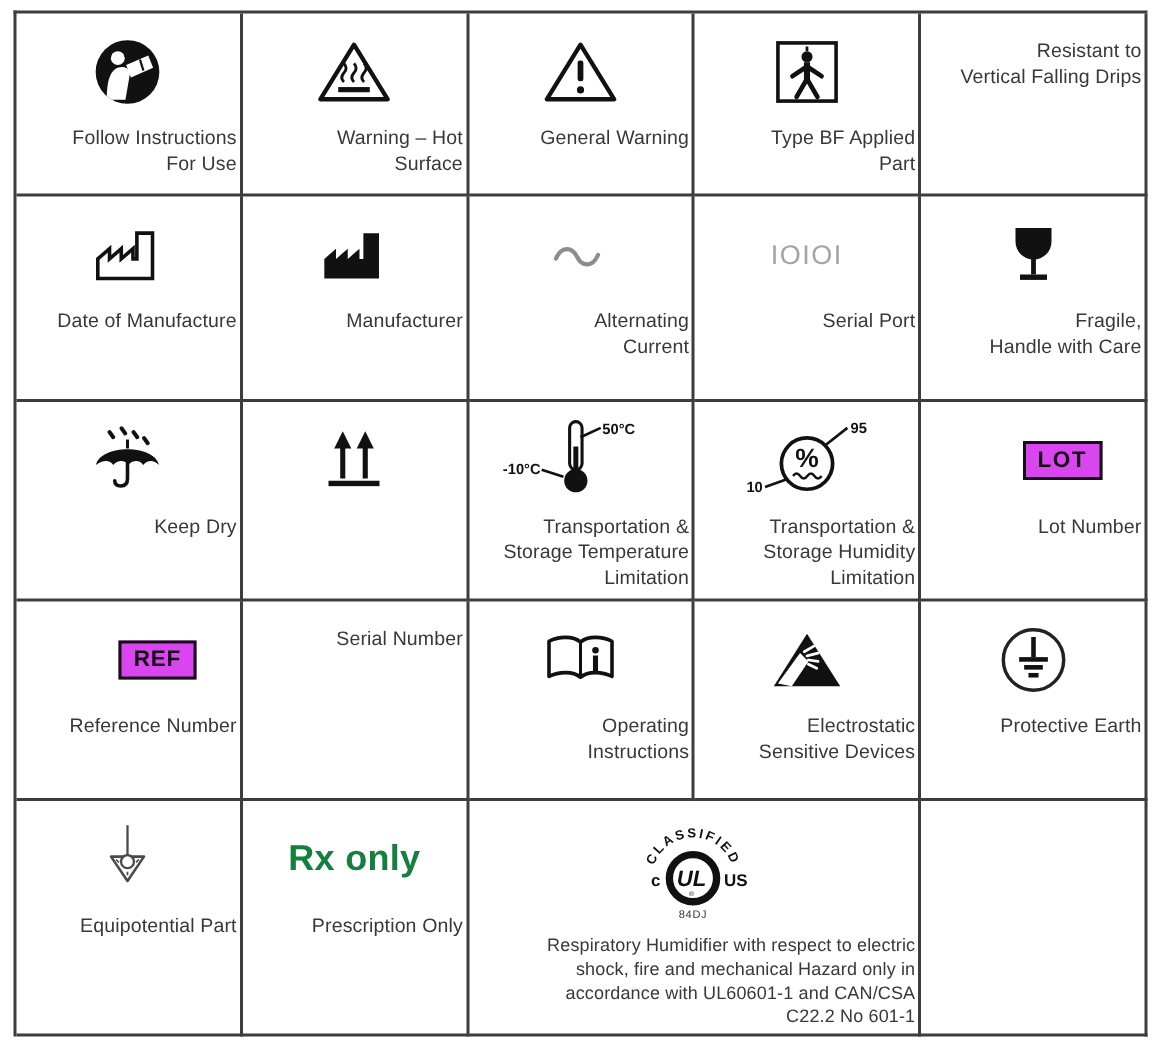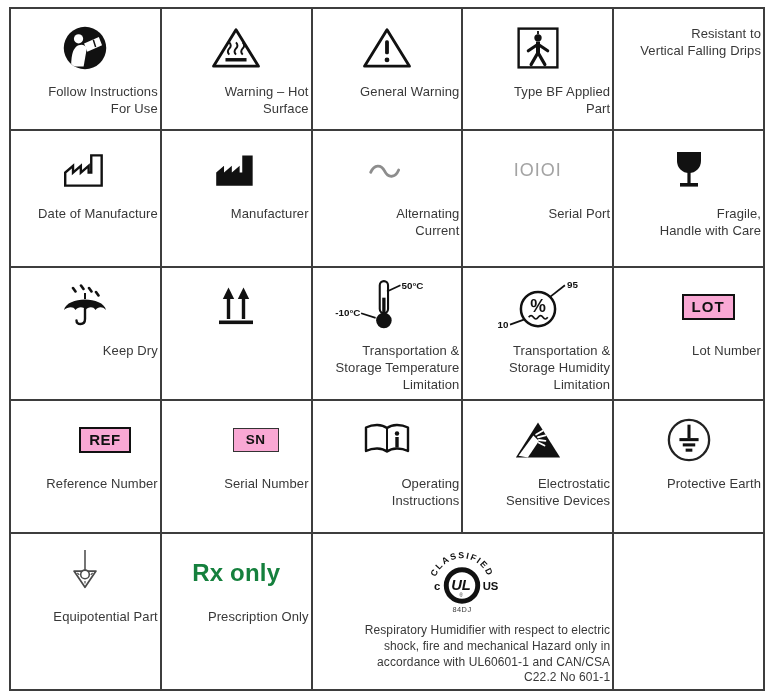--- a/index.html
+++ b/index.html
@@ -33,21 +33,21 @@
   .icon-box.tall { height: 76px; }
   .label {
     margin-top: 6px;
     font-size: 13px; line-height: 1.32; letter-spacing: 0.1px;
     color: #383838; text-align: right; white-space: pre-line;
     width: 100%; padding: 0 2px;
   }
   .label.ul-label { font-size: 12px; margin-top: 3px; }
   .icon-caption { font-size: 11px; font-weight: bold; color: #111; margin-top: 1px; letter-spacing: 0.3px; }
   .code-box {
-    border: 2.5px solid #111; color: #111; background: #f9a8d4;
+    border: 2.5px solid #111; color: #111; background: #d946ef;
     font-size: 15px; font-weight: 800; letter-spacing: 1px;
     padding: 2px 8px 3px 8px;
     margin-left: 39px;
   }
   .code-box.ref { border-width: 2px; letter-spacing: 0.5px; }
   .code-box.sn { border-width: 1.6px; border-color: #333; font-size: 13.5px; font-weight: 600; padding: 3px 12px 4px 12px; letter-spacing: 0.5px; }
   .serial-text { color: #a3a3a3; font-size: 18px; font-weight: 400; letter-spacing: 1px; }
   .rx-text { color: #15803d; font-size: 24px; font-weight: 800; letter-spacing: 0.2px; }
   svg { display: block; }
   svg text { font-family: "Liberation Sans", "DejaVu Sans", sans-serif; }
@@ -236,23 +236,20 @@
   </div>
 
   <div class="cell">
     <div class="icon-box">
       <div class="code-box ref">REF</div>
     </div>
     <div class="label">Reference Number</div>
   </div>
 
   <div class="cell">
-    <div class="icon-box">
-      <div class="code-box sn">SN</div>
-    </div>
     <div class="label">Serial Number</div>
   </div>
 
   <div class="cell">
     <div class="icon-box">
       <svg viewBox="0 0 54 38" width="54" height="38">
         <path d="M27 7 C22 3 13 3 6 6.5 L6 30 C13 26.5 22 26.5 27 30.5 C32 26.5 41 26.5 48 30 L48 6.5 C41 3 32 3 27 7 Z" fill="#fff" stroke="#111" stroke-width="2.4" stroke-linejoin="round"></path>
         <line x1="27" y1="7" x2="27" y2="30.5" stroke="#111" stroke-width="2"></line>
         <circle cx="37" cy="12.5" r="2.2" fill="#111"></circle>
         <rect x="35.3" y="16" width="3.4" height="10.5" fill="#111"></rect>

